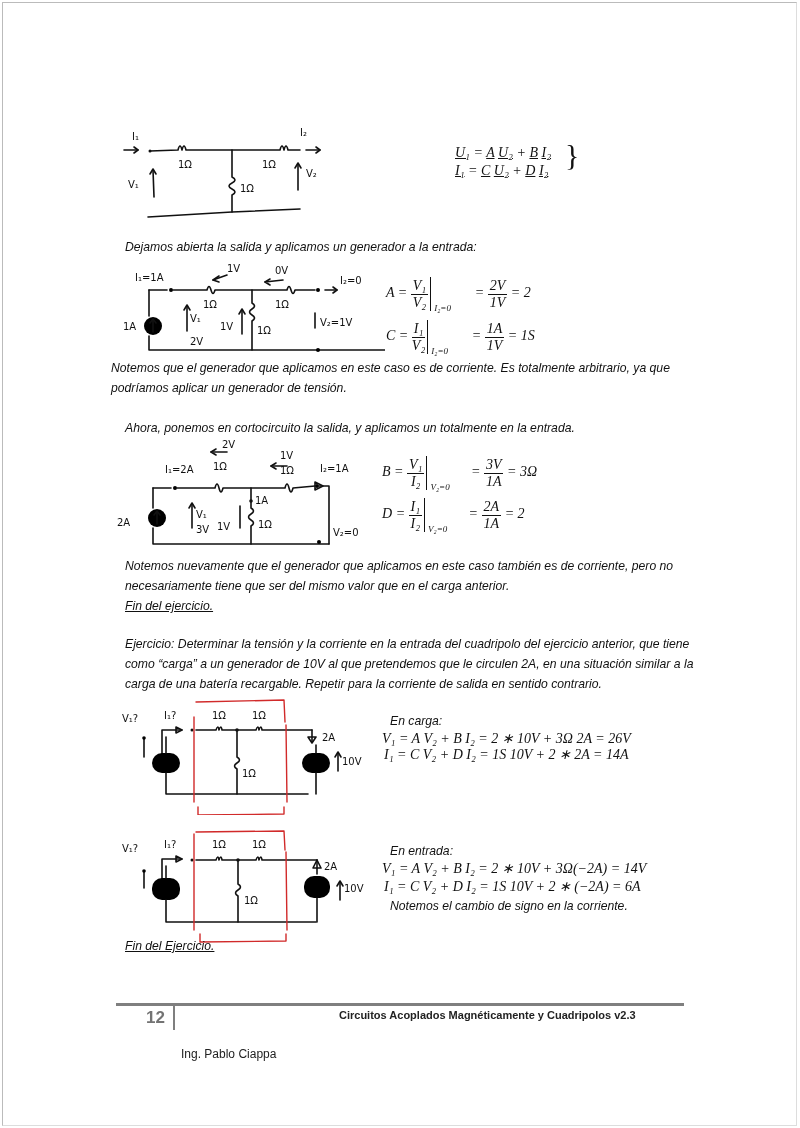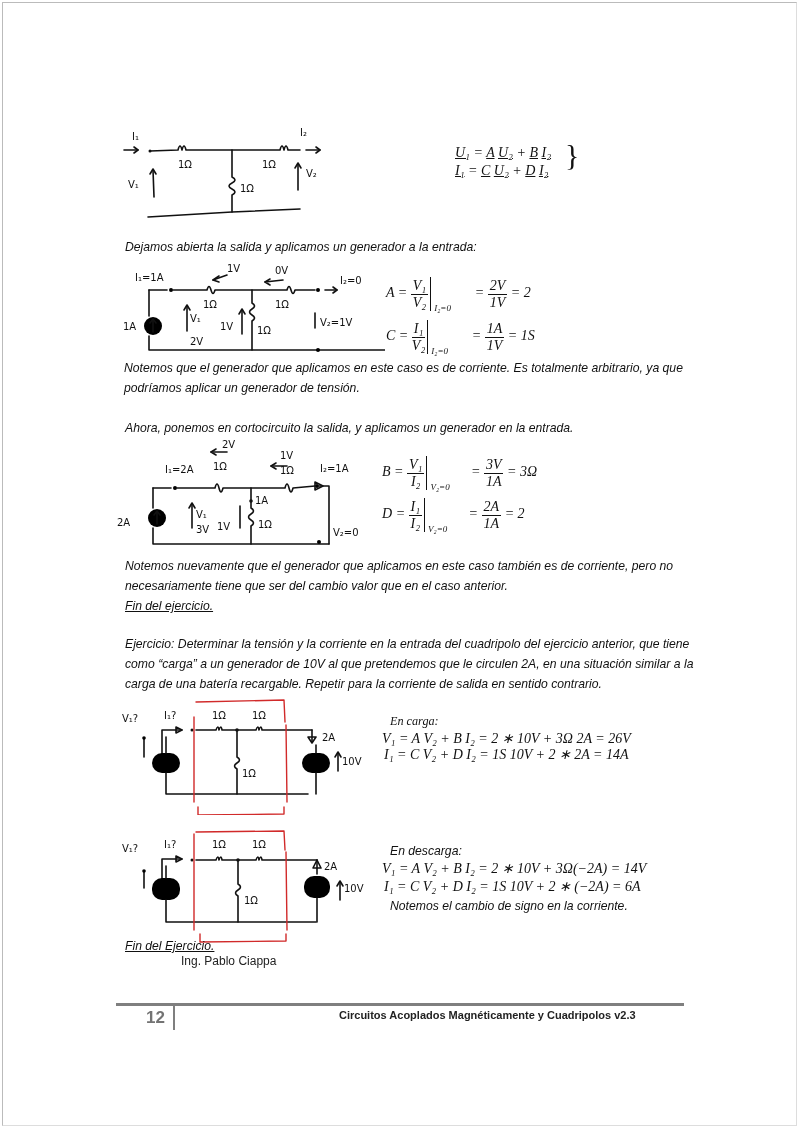--- a/index.html
+++ b/index.html
@@ -17,21 +17,21 @@
   .eval { display:inline-block; vertical-align:middle; border-left:1px solid #111; height:34px; position:relative; margin-left:2px; margin-right:4px; width:36px; }
   .eval span { position:absolute; bottom:-6px; left:3px; font-size:9px; }
   .brace { font-style:normal; font-size:30px; position:absolute; left:110px; top:2px; font-weight:100; }
   svg { position:absolute; }
   svg path, svg line, svg polyline { fill:none; stroke:#111; stroke-width:1.6; stroke-linecap:round; stroke-linejoin:round; }
   svg .red { stroke:#d12a2a; stroke-width:1.4; }
   svg text { font-family:"DejaVu Sans", sans-serif; font-size:10px; fill:#111; }
   .footer-rule { position:absolute; left:116px; top:1003px; width:568px; height:3px; background:#7f7f7f; }
   .footer-vsep { position:absolute; left:173px; top:1006px; width:2px; height:24px; background:#7f7f7f; }
   .footer-num { position:absolute; left:146px; top:1008px; font-size:17px; font-weight:bold; color:#737373; }
-  .footer-author { position:absolute; left:181px; top:954px; font-size:12px; color:#222; }
+  .footer-author { position:absolute; left:181px; top:1047px; font-size:12px; color:#222; }
   .footer-title { position:absolute; left:339px; top:1009px; font-size:11px; color:#222;font-weight:bold; }
 </style>
 </head>
 <body>
 
 <div class="page-frame"></div>
 
 <svg style="left:120px;top:122px" width="230" height="100" viewBox="0 0 230 100">
   <path d="M4 28 L18 28"></path>
     <path d="M14 25 L18 28 L14 31"></path>
@@ -108,22 +108,22 @@
   = <span class="frac"><span class="num">2V</span><span class="den">1V</span></span>
   <span>= 2</span>
 </div>
 <div class="math" style="left:386px;top:320px;">
   <span>C</span> =
   <span class="frac"><span class="num">I₁</span><span class="den">V₂</span></span><span class="eval"><span>I₂=0</span></span>
   = <span class="frac"><span class="num">1A</span><span class="den">1V</span></span>
   <span>= 1S</span>
 </div>
 
-<div class="p" style="left:116px;top:358px;width:570px;">Notemos que el generador que aplicamos en este caso es de corriente. Es totalmente arbitrario, ya que podríamos aplicar un generador de tensión.</div>
-<div class="p" style="left:117px;top:418px;width:570px;">Ahora, ponemos en cortocircuito la salida, y aplicamos un generador en la entrada.</div>
+<div class="p" style="left:103px;top:358px;width:570px;">Notemos que el generador que aplicamos en este caso es de corriente. Es totalmente arbitrario, ya que podríamos aplicar un generador de tensión.</div>
+<div class="p" style="left:117px;top:418px;width:570px;">Ahora, ponemos en cortocircuito la salida, y aplicamos un totalmente en la entrada.</div>
 
 <svg style="left:115px;top:438px" width="260" height="112" viewBox="0 0 260 112">
   <path d="M38 50 L38 70"></path>
     <circle cx="42" cy="80" r="9"></circle>
     <path d="M42 86 L42 74 M39 77 L42 73 L45 77"></path>
   <path d="M38 90 L38 106 L214 106"></path>
   <path d="M38 50 L56 50"></path>
     <circle cx="60" cy="50" r="2"></circle>
   <path d="M62 50 L100 50 q2 -8 4 0 q2 8 4 0 L170 50 q2 -8 4 0 q2 8 4 0 L200 48"></path>
     <circle cx="202" cy="48" r="2"></circle>
@@ -160,21 +160,21 @@
   = <span class="frac"><span class="num">3V</span><span class="den">1A</span></span>
   <span>= 3Ω</span>
 </div>
 <div class="math" style="left:382px;top:498px;">
   <span>D</span> =
   <span class="frac"><span class="num">I₁</span><span class="den">I₂</span></span><span class="eval"><span>V₂=0</span></span>
   = <span class="frac"><span class="num">2A</span><span class="den">1A</span></span>
   <span>= 2</span>
 </div>
 
-<div class="p" style="left:117px;top:556px;width:570px;">Notemos nuevamente que el generador que aplicamos en este caso también es de corriente, pero no necesariamente tiene que ser del cambio valor que en el caso anterior.</div>
+<div class="p" style="left:117px;top:556px;width:570px;">Notemos nuevamente que el generador que aplicamos en este caso también es de corriente, pero no necesariamente tiene que ser del mismo valor que en el carga anterior.</div>
 <div class="p right" style="left:117px;top:596px;width:567px;">Fin del ejercicio.</div>
 
 <div class="p" style="left:117px;top:634px;width:570px;">Ejercicio: Determinar la tensión y la corriente en la entrada del cuadripolo del ejercicio anterior, que tiene como “carga” a un generador de 10V al que pretendemos que le circulen 2A, en una situación similar a la carga de una batería recargable. Repetir para la corriente de salida en sentido contrario.</div>
 
 <svg style="left:112px;top:697px" width="265" height="118" viewBox="0 0 265 118">
   <path d="M50 60 L50 33 L70 33"></path>
     <path d="M64 30 L70 33 L64 36 Z" fill="#111"></path>
   <rect x="40" y="56" width="28" height="20" rx="10"></rect>
   <path d="M54 56 L54 40"></path>
     <path d="M54 76 L54 97 L196 97"></path>
@@ -194,21 +194,21 @@
   <path class="red" d="M86 110 L86 118 L172 117 L172 110"></path>
   <text x="10" y="25">V₁?</text>
   <text x="52" y="22">I₁?</text>
   <text x="100" y="22">1Ω</text>
   <text x="140" y="22">1Ω</text>
   <text x="130" y="80">1Ω</text>
   <text x="210" y="44">2A</text>
   <text x="230" y="68">10V</text>
 </svg>
 
-<div class="p" style="left:382px;top:711px;font-family:Liberation Serif, serif;">En carga:</div>
+<div class="p" style="left:382px;top:711px;">En carga:</div>
 <div class="math" style="left:382px;top:730px;">V₁ = A V₂ + B I₂ = 2 ∗ 10V + 3Ω 2A = 26V</div>
 <div class="math" style="left:384px;top:746px;">I₁ = C V₂ + D I₂ = 1S 10V + 2 ∗ 2A = 14A</div>
 
 <svg style="left:112px;top:822px" width="265" height="122" viewBox="0 0 265 122">
   <path d="M50 60 L50 37 L70 37"></path>
     <path d="M64 34 L70 37 L64 40 Z" fill="#111"></path>
   <rect x="40" y="56" width="28" height="22" rx="10"></rect>
   <path d="M54 56 L54 44"></path>
     <path d="M54 78 L54 100 L204 100"></path>
   <path d="M32 66 L32 50"></path>
@@ -227,21 +227,21 @@
   <path class="red" d="M88 112 L88 120 L174 119 L174 112"></path>
   <text x="10" y="30">V₁?</text>
   <text x="52" y="26">I₁?</text>
   <text x="100" y="26">1Ω</text>
   <text x="140" y="26">1Ω</text>
   <text x="132" y="82">1Ω</text>
   <text x="212" y="48">2A</text>
   <text x="232" y="70">10V</text>
 </svg>
 
-<div class="p" style="left:382px;top:841px;">En descarga:</div>
+<div class="p" style="left:382px;top:841px;">En entrada:</div>
 <div class="math" style="left:382px;top:860px;">V₁ = A V₂ + B I₂ = 2 ∗ 10V + 3Ω(−2A) = 14V</div>
 <div class="math" style="left:384px;top:878px;">I₁ = C V₂ + D I₂ = 1S 10V + 2 ∗ (−2A) = 6A</div>
 <div class="p" style="left:382px;top:896px;">Notemos el cambio de signo en la corriente.</div>
 
 <div class="p right" style="left:117px;top:936px;width:567px;">Fin del Ejercicio.</div>
 
 <div class="footer-rule"></div>
 <div class="footer-vsep"></div>
 <div class="footer-num">12</div>
 <div class="footer-author">Ing. Pablo Ciappa</div>

